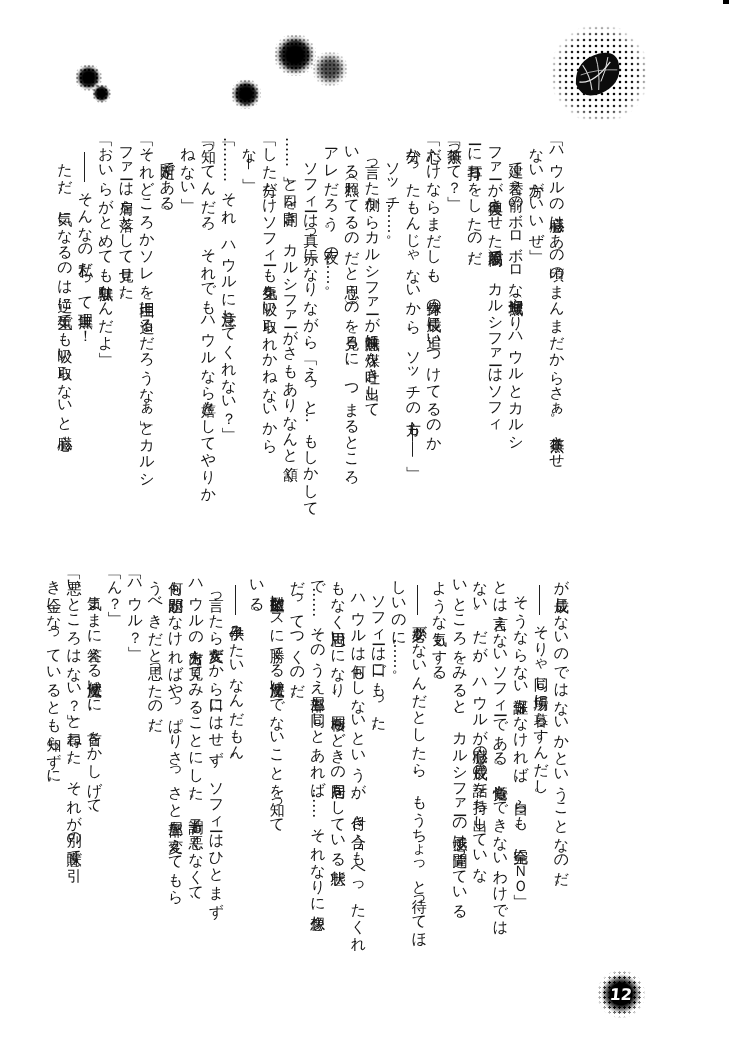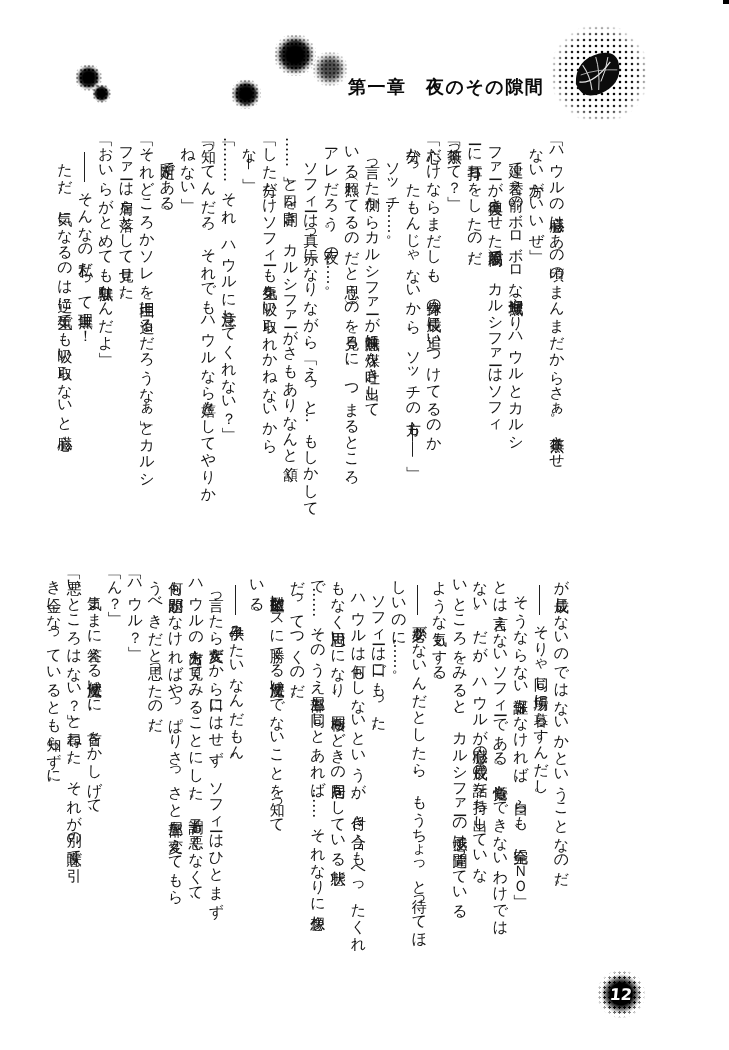--- a/index.html
+++ b/index.html
@@ -89,21 +89,20 @@
     <g transform="rotate(-12 50 44)">
       <path d="M14,52 Q20,16 58,14 Q86,14 84,38 Q82,66 48,74 Q18,78 14,52 Z" fill="#0c0c0c"></path>
       <path d="M20,50 Q40,58 72,30" stroke="#e8e8e8" stroke-width="2" fill="none"></path>
       <path d="M30,26 Q38,44 36,66" stroke="#d8d8d8" stroke-width="1.6" fill="none"></path>
       <path d="M52,18 Q54,40 46,68" stroke="#cfcfcf" stroke-width="1.4" fill="none"></path>
       <path d="M70,22 Q64,40 52,56" stroke="#e0e0e0" stroke-width="1.4" fill="none"></path>
       <path d="M24,40 Q50,36 80,44" stroke="#bfbfbf" stroke-width="1.2" fill="none"></path>
     </g>
   </svg>
 
-  <h1 class="chapter-title">第一章　夜のその隙間</h1>
 
   <div class="vtext block-top">
     <p>「ハウルの心臓はあの頃のまんまだからさぁ。無茶させ</p><p>ない方がいいぜ」</p><p>　建て替え前のボロボロな城（無理やりハウルとカルシ</p><p>ファーが復興させた簡易版）で、カルシファーはソフィ</p><p>ーに耳打ちをしたのだ。</p><p>「無茶って？」</p><p>「心だけならまだしも、身体の成長に追いつけてるのか</p><p>分かったもんじゃないから、ソッチの方も――」</p><p>　ソッチ……。</p><p>　言った側からカルシファーが無意味に煤を吐き出して</p><p>いる（照れてるのだと思う）のを見るに、つまるところ、</p><p>アレだろう。夜の……。</p><p>　ソフィーは真っ赤になりながら、「えっと…もしかして</p><p>……」と口を開き、カルシファーがさもありなんと頷く。</p><p>「した分だけソフィーも生気を吸い取られかねないから</p><p>な―」</p><p>「………それ、ハウルに注意してくれない？」</p><p>「知ってんだろ。それでもハウルなら嬉々としてやりか</p><p>ねない」</p><p>　断定である。</p><p>「それどころかソレを理由に迫るだろうなぁ」とカルシ</p><p>ファーは肩を落として見せた。</p><p>「おいらがとめても無駄なんだよ」</p><p>　――そんなの私だって無理よ！</p><p>　ただ、気になるのは逆に生気でも吸い取らないと心臓</p>
   </div>
 
   <div class="vtext block-bottom">
     <p>が成長しないのではないかということなのだ。</p><p>　――そりゃ同じ場所に暮らすんだし。</p><p>　そうならない保証もなければ、自らも、完全に「ＮＯ」</p><p>とは言えないソフィーである。覚悟もできないわけでは</p><p>ない。だが、ハウルが心臓の成長の話を持ち出していな</p><p>いところをみると、カルシファーの予感は間違っている</p><p>ような気もする。</p><p>　――必要がないんだとしたら、もうちょっと待ってほ</p><p>しいのに……。</p><p>　ソフィーは口ごもった。</p><p>　ハウルは何もしないというが、付き合うもへったくれ</p><p>もなく両思いになり、同棲もどきの同居をしている状態</p><p>で……そのうえ部屋も同じとあれば……それなりに想像</p><p>だってつくのだ。</p><p>　欲望耐久レースに勝てる魔法使いでないことを知って</p><p>いる。</p><p>　――子供みたいなんだもん。</p><p>　言ったら大変だから口にはせず、ソフィーはひとまず</p><p>ハウルの出方を見てみることにした。調子も悪くなくて、</p><p>何も問題がなければやっぱりさっさと部屋を変えてもら</p><p>うべきだと思ったのだ。</p><p>「ハウル？」</p><p>「ん？」</p><p>　気ままに答える魔法使いに、首をかしげて、</p><p>「悪いところはない？」と尋ねた。それが別の意味で引</p><p>き金になっているとも知らずに。</p>
   </div>
 
   <div class="page-badge"></div>

